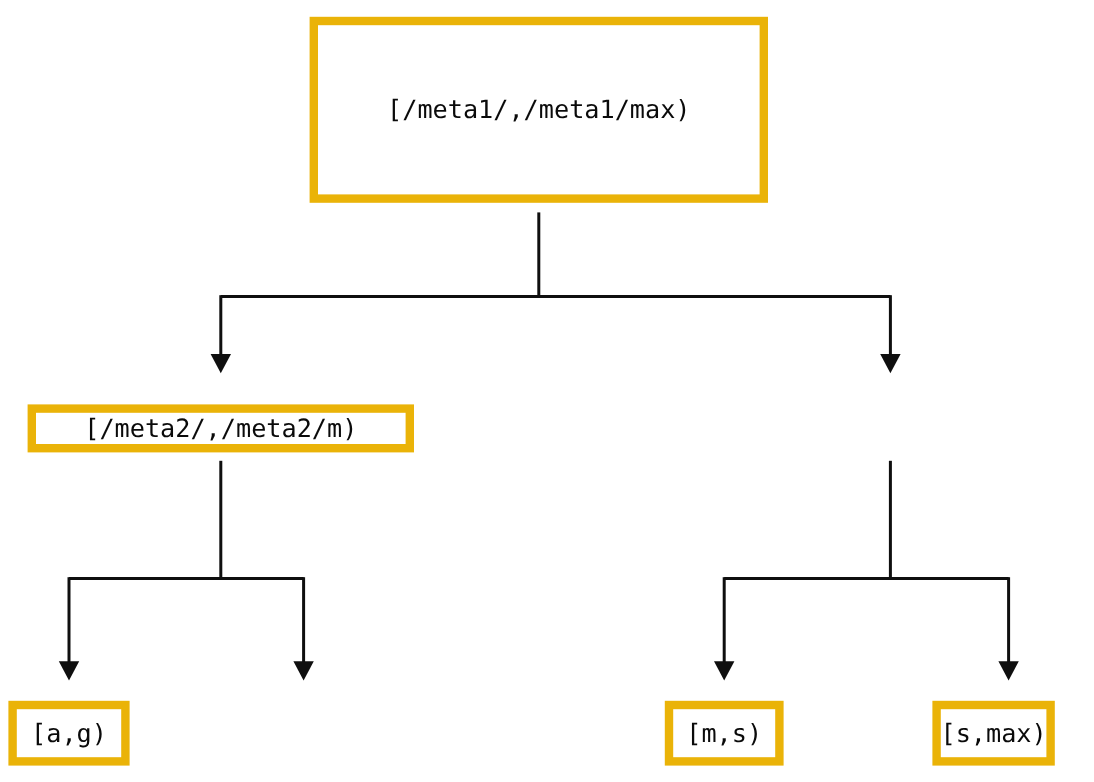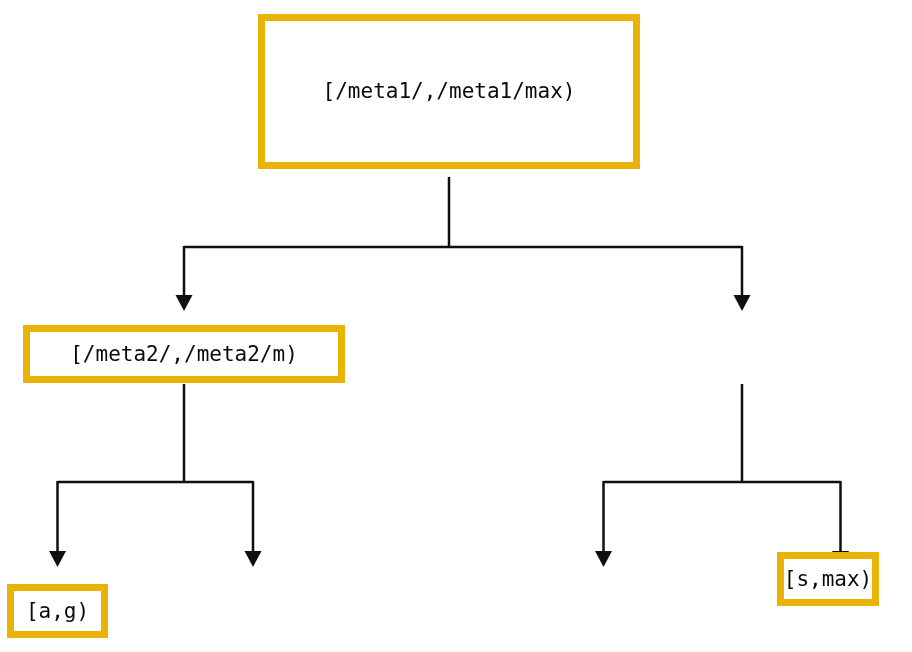--- a/index.html
+++ b/index.html
@@ -39,26 +39,26 @@
     display: flex;
     align-items: center;
     justify-content: center;
     color: #0a0a0a;
     font-size: 21px;
     line-height: 1;
     white-space: nowrap;
     letter-spacing: 0;
   }
   .node-root   { left: 258px; top:  14px; width: 382px; height: 155px; }
-  .node-left   { left:  23px; top: 325px; width: 322px; height:  58px; }
+  .node-left   { left:  23px; top: 337px; width: 322px; height:  40px; }
   .node-right  { left: 583px; top: 325px; width: 318px; height:  53px; }
   .node-leaf1  { left:   7px; top: 584px; width: 101px; height:  54px; text-align: center; }
   .node-leaf2  { left: 203px; top: 584px; width: 100px; height:  54px; }
   .node-leaf3  { left: 554px; top: 584px; width:  99px; height:  54px; }
-  .node-leaf4  { left: 777px; top: 552px; width: 102px; height:  54px; }
+  .node-leaf4  { left: 777px; top: 584px; width: 102px; height:  54px; }
 </style>
 </head>
 <body>
 
 <div class="canvas">
 
   <svg class="edges-svg" viewBox="0 0 912 652" xmlns="http://www.w3.org/2000/svg">
 
     <path d="M449 177 L449 247"></path>
     <path d="M184 247 L742 247"></path>
@@ -89,18 +89,21 @@
   <div class="node node-left">
     <span>[/meta2/,/meta2/m)</span>
   </div>
 
 
   <div class="node node-leaf1">
     <span>[a,g)</span>
   </div>
 
 
+  <div class="node node-leaf3">
+    <span>[m,s)</span>
+  </div>
 
   <div class="node node-leaf4">
     <span>[s,max)</span>
   </div>
 
 </div>
 
 </body></html>

